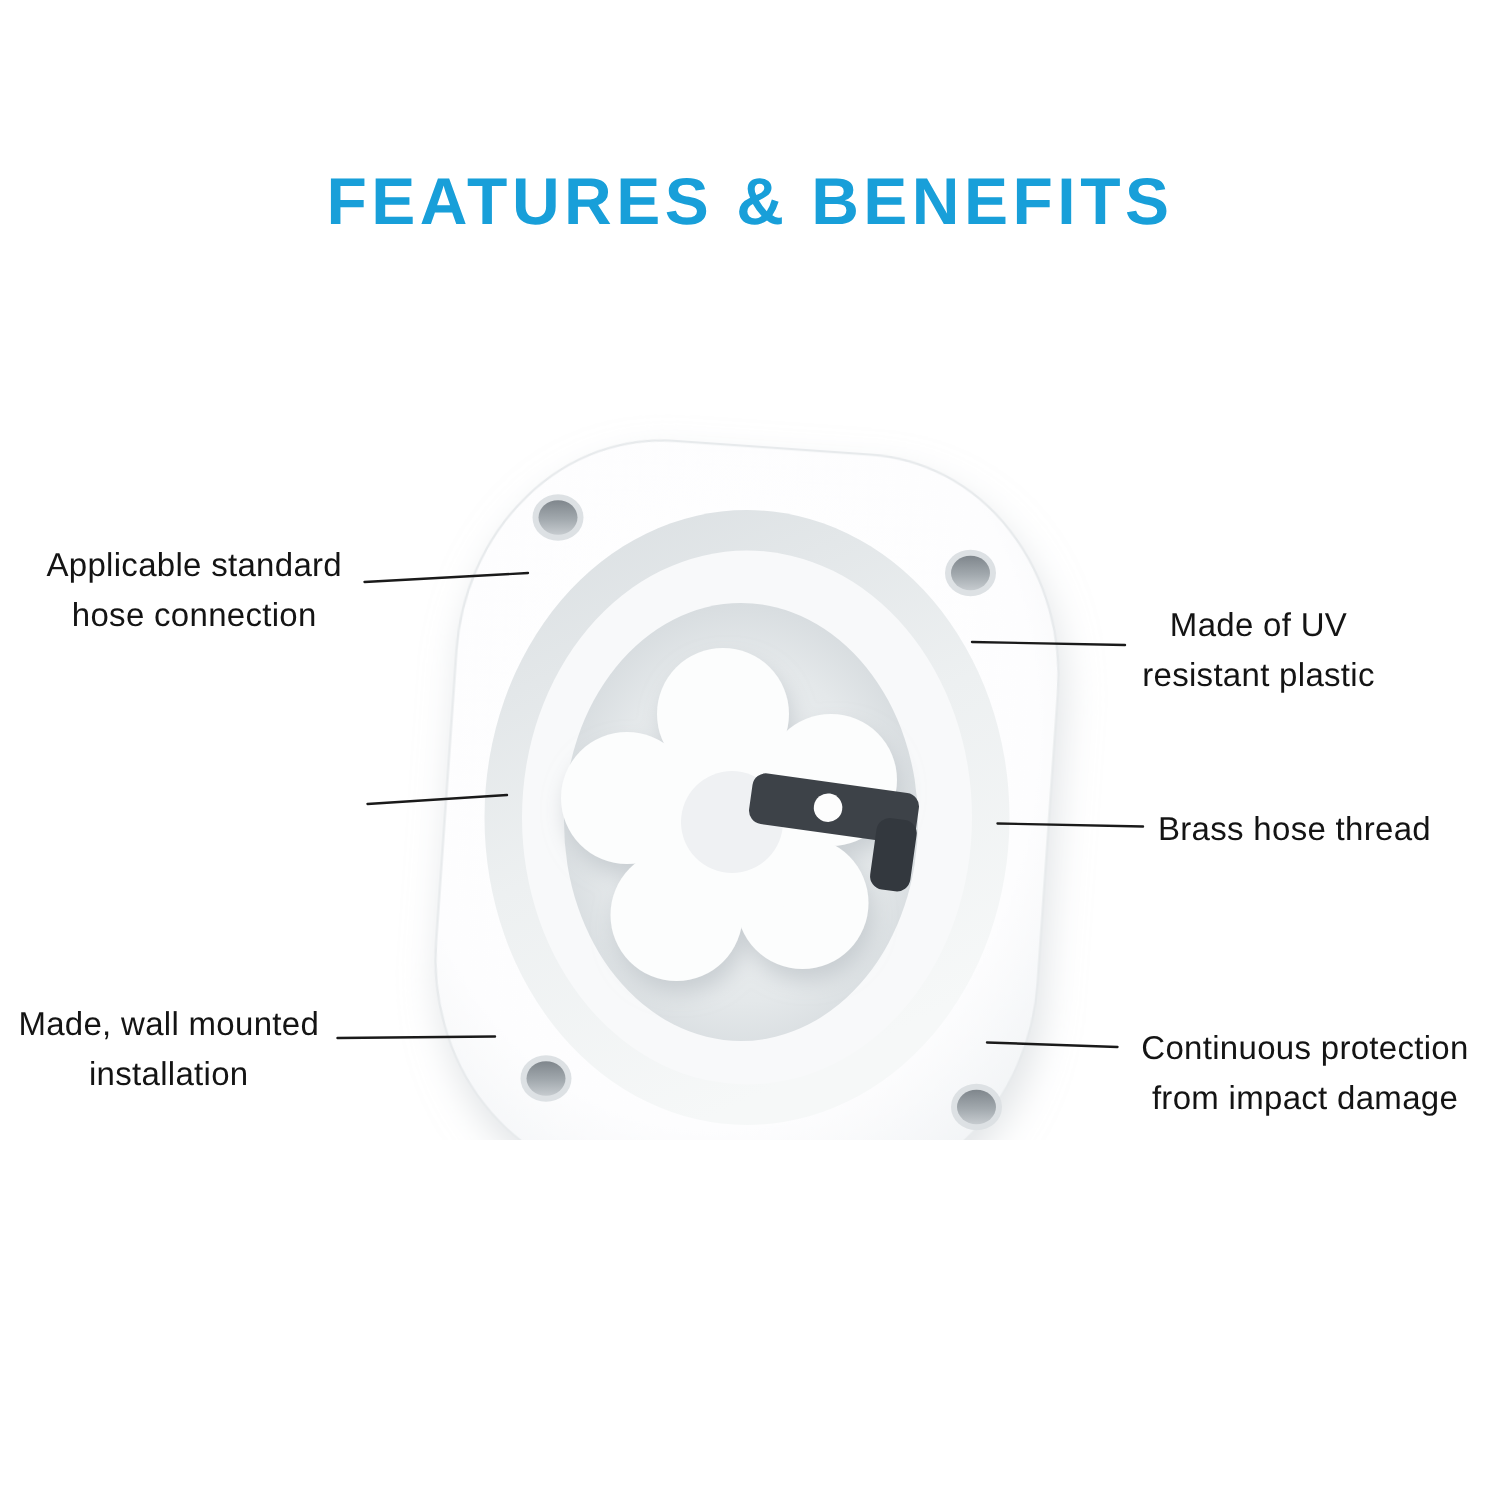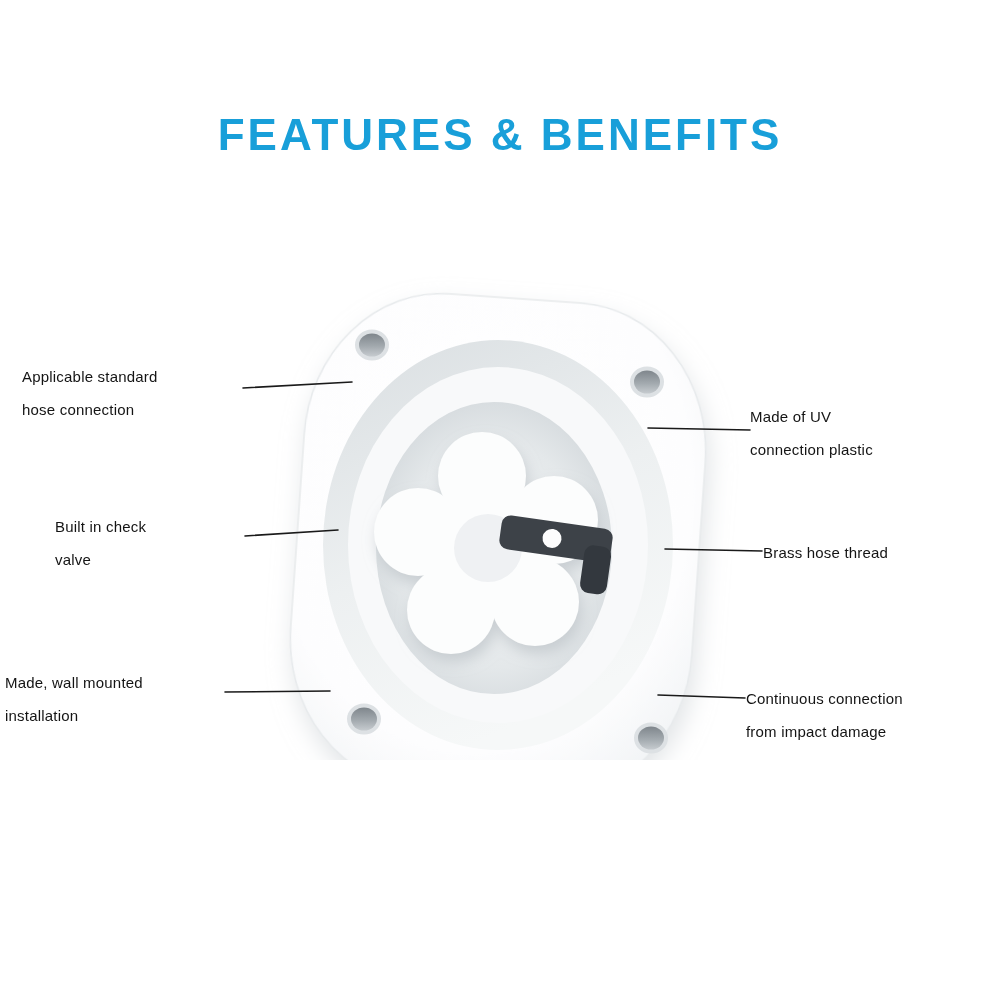--- a/index.html
+++ b/index.html
@@ -28,22 +28,23 @@
     text-align: center;
     font-size: 44px;
     font-weight: 700;
     letter-spacing: 3px;
     z-index: 2;
   }
   .callout-label {
     position: absolute;
     z-index: 2;
     color: #141414;
-    font-size: 15px;
+    font-size: 22px;
     line-height: 33px;
+    text-align: center;
     white-space: pre-line;
     letter-spacing: 0.2px;
   }
   .co-1 { left: 22px;  top: 360px; width: 215px; }
   .co-2 { left: 55px;  top: 510px; width: 185px; }
   .co-3 { left: 5px;   top: 666px; width: 215px; }
   .co-4 { left: 750px; top: 400px; width: 178px; }
   .co-5 { left: 763px; top: 536px; width: 200px; }
   .co-6 { left: 746px; top: 682px; width: 248px; }
 </style>
@@ -139,23 +140,21 @@
       <line x1="750" y1="430" x2="648" y2="428"></line>
       <line x1="762" y1="551" x2="665" y2="549"></line>
       <line x1="745" y1="698" x2="658" y2="695"></line>
     </g>
   </svg>
 
   <div class="page-title" style="color: rgb(24, 159, 217);">FEATURES &amp; BENEFITS</div>
 
   <div class="callout-label co-1">Applicable standard
 hose connection</div>
-  <div class="callout-label co-2">Built in check
-valve</div>
   <div class="callout-label co-3">Made, wall mounted
 installation</div>
   <div class="callout-label co-4">Made of UV
-connection plastic</div>
+resistant plastic</div>
   <div class="callout-label co-5">Brass hose thread</div>
-  <div class="callout-label co-6">Continuous connection
+  <div class="callout-label co-6">Continuous protection
 from impact damage</div>
 
 </div>
 
 </body></html>

